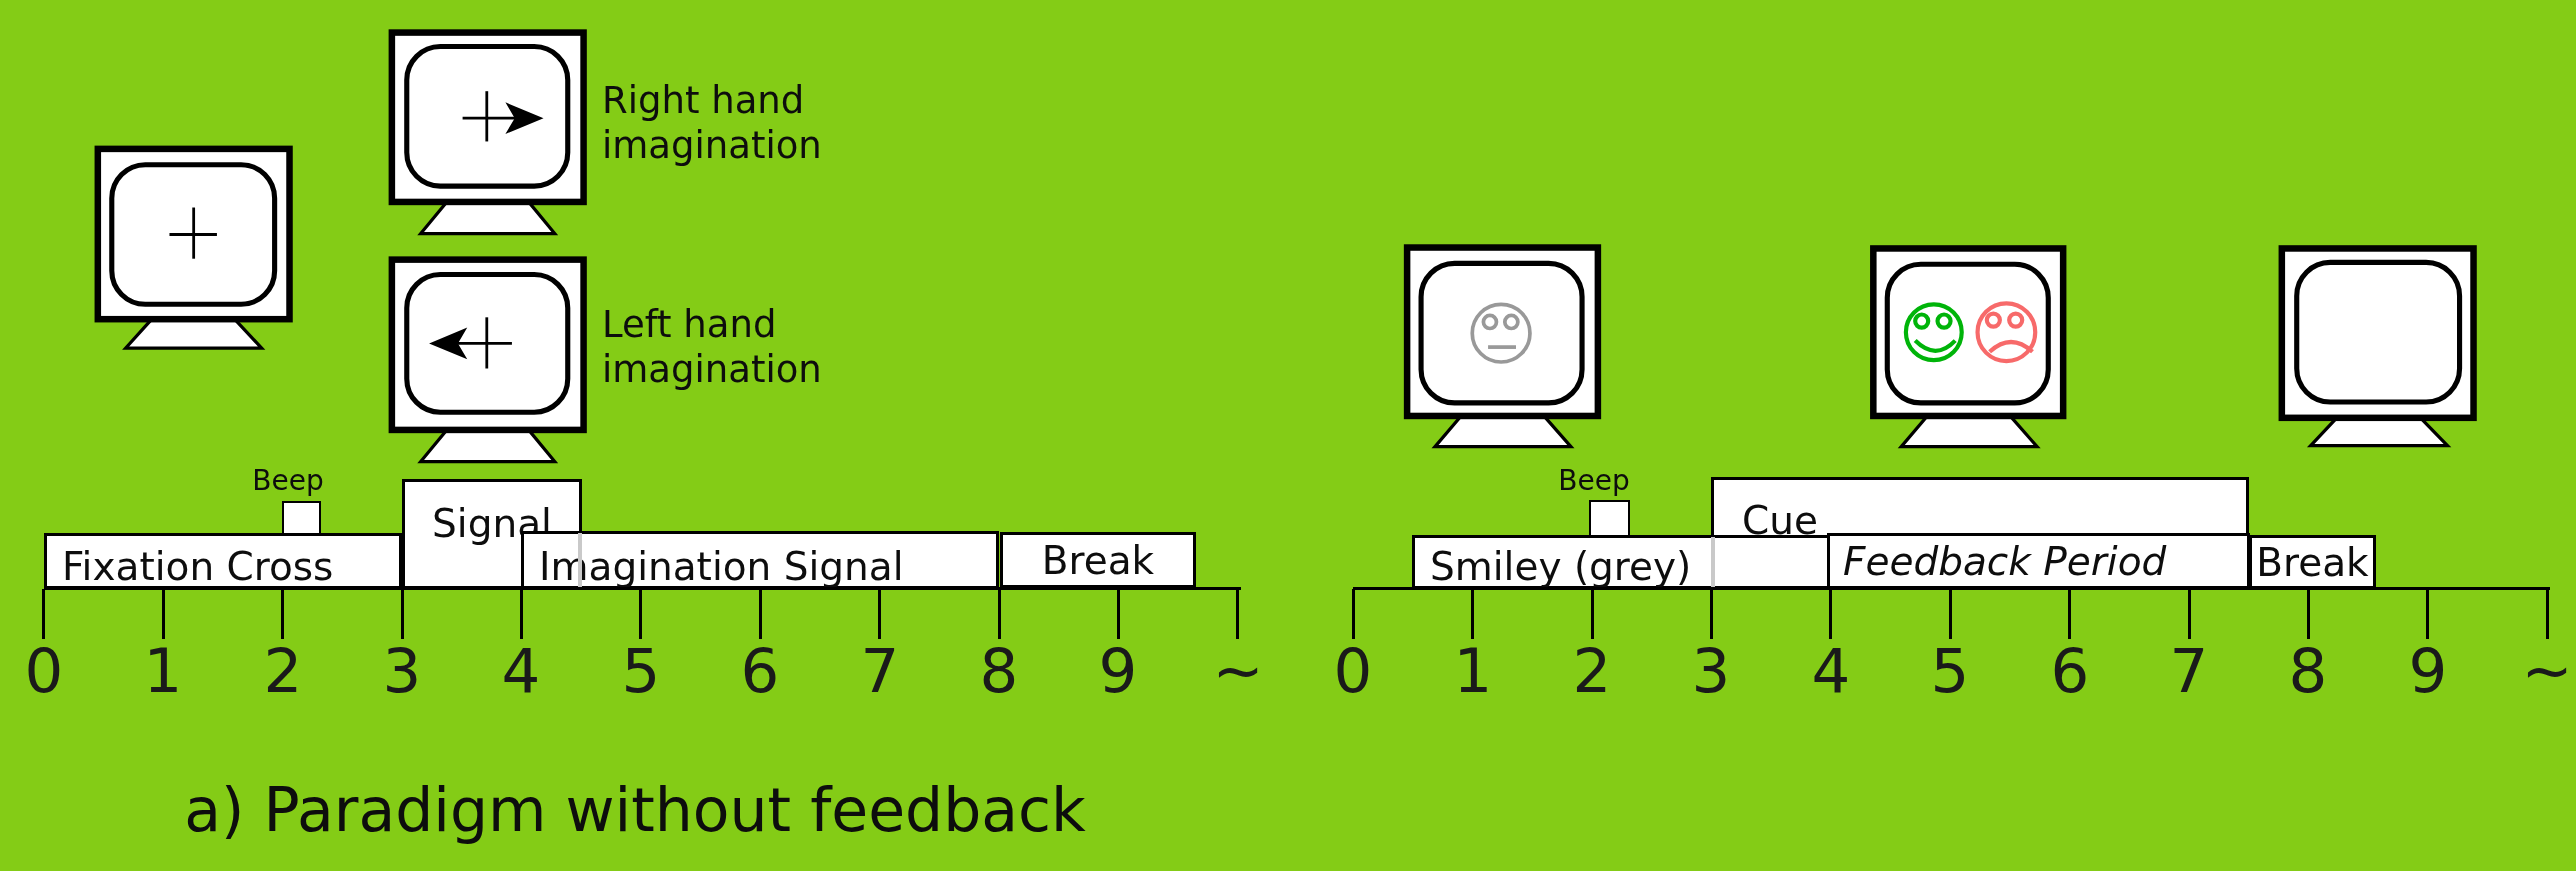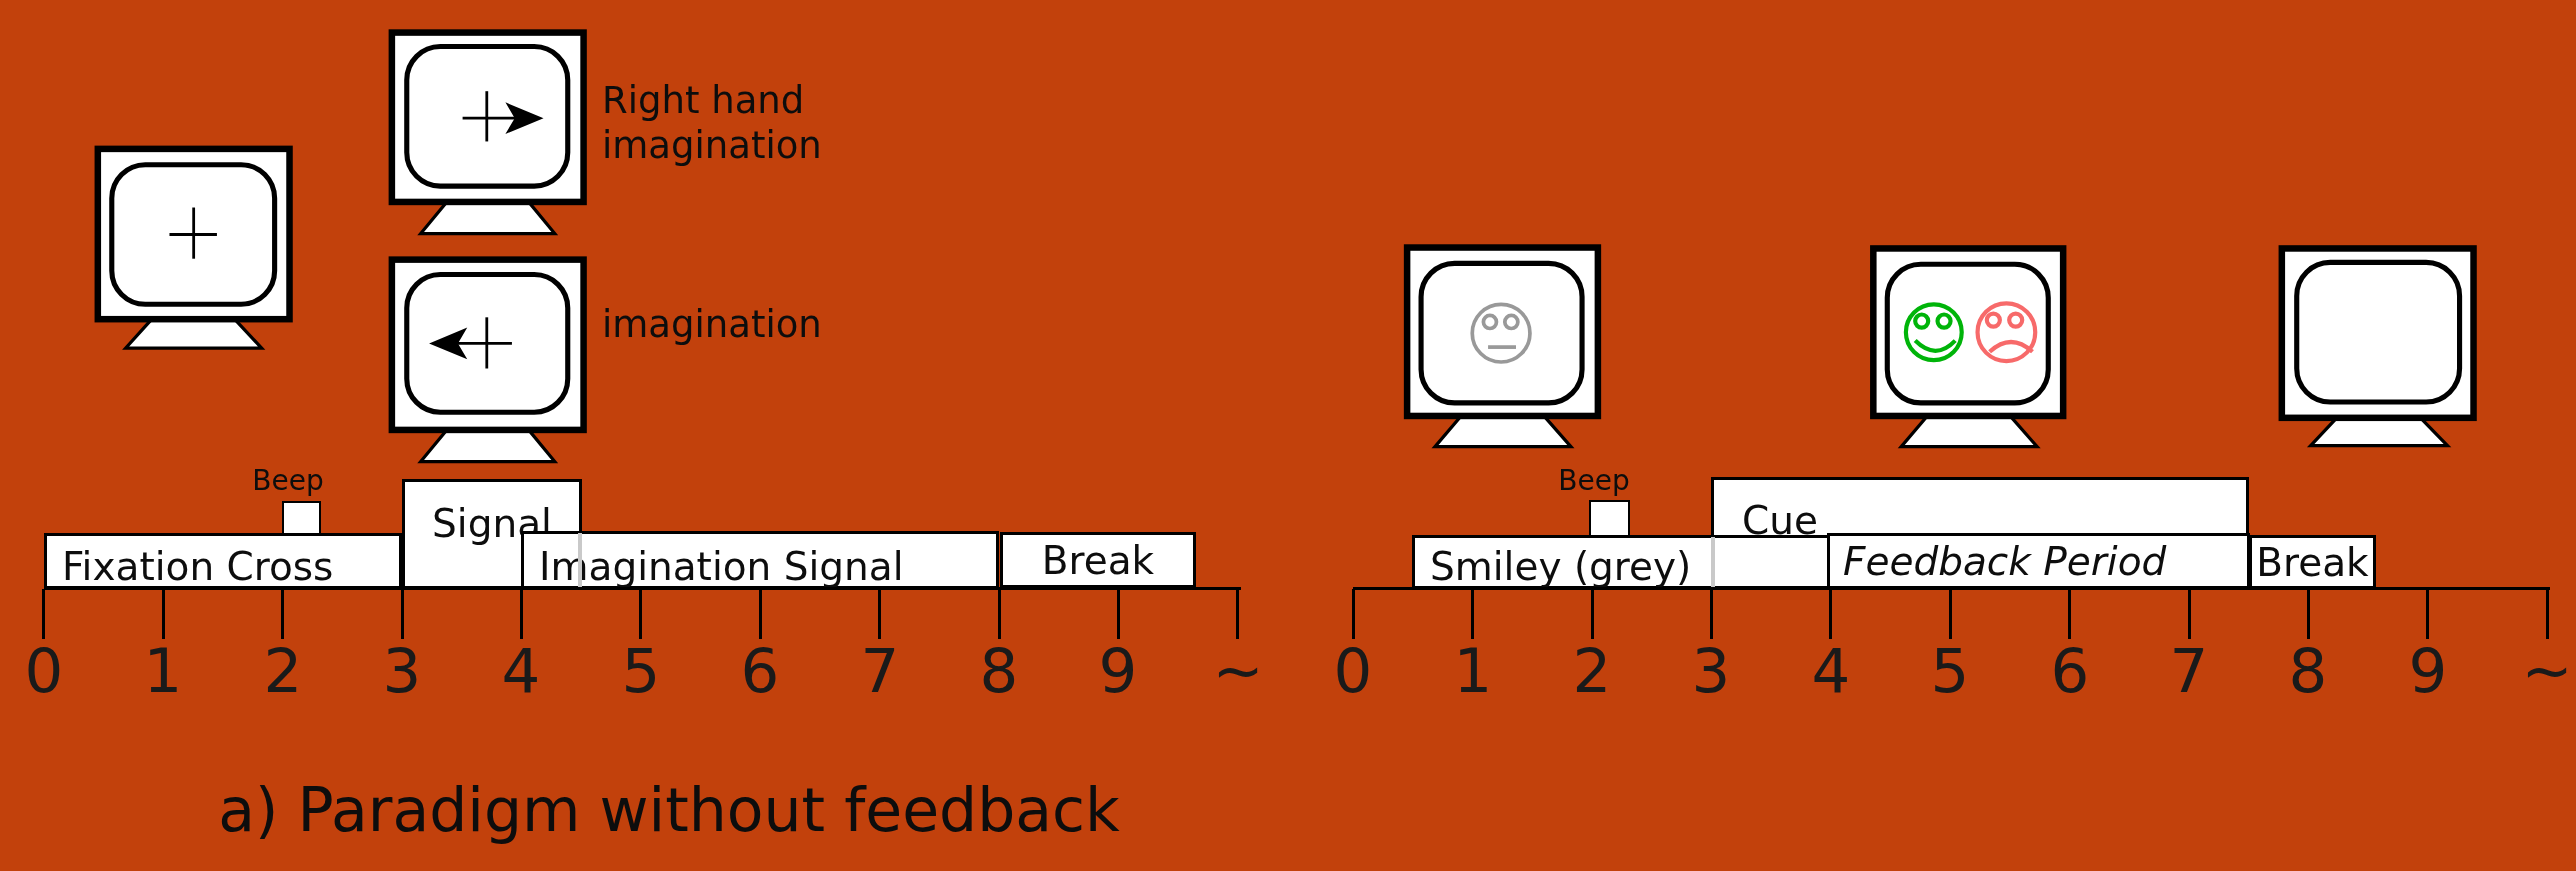--- a/index.html
+++ b/index.html
@@ -1,19 +1,19 @@
 <!DOCTYPE html>
 <html style="font-size:15px"><head>
 <meta charset="utf-8">
 <style>
   html,body{margin:0;padding:0;background:#ffffff;}
   #canvas{
     position:relative;
     width:2576px;height:871px;
-    background:#c2410c;
+    background:#84cc16;
     font-family:"DejaVu Sans","Liberation Sans",sans-serif;
     color:#0d0d0d;
     overflow:hidden;
   }
   svg.layer{position:absolute;left:0;top:0;z-index:1;}
   .box{
     position:absolute;
     box-sizing:border-box;
     border:3.7px solid #000;
     background:#fff;
@@ -134,20 +134,21 @@
       <rect x="2452" y="267" width="206" height="182" fill="#fff" stroke="#000" stroke-width="7"></rect>
       <rect x="2468" y="282" width="175" height="150" rx="36" fill="#fff" stroke="#000" stroke-width="5.5"></rect>
     </g>
   </svg>
 
   <div class="side-label" style="left:602px;top:78px;">
     <div>Right hand</div>
     <div>imagination</div>
   </div>
   <div class="side-label" style="left:602px;top:302px;">
+    <div>Left hand</div>
     <div>imagination</div>
   </div>
 
   <div id="signal-box" class="box z-tall" style="left:402px;top:479px;width:180px;height:110px;">
     <span>Signal</span>
   </div>
 
   <div class="box z-row pad-l" style="left:44px;top:533px;width:358px;height:56px;">
     <span>Fixation Cross</span>
   </div>
@@ -231,16 +232,16 @@
       <div class="tick" style="left: 2188px;"></div>
       <div class="axis-num" style="left: 2189px;">7</div>
       <div class="tick" style="left: 2307px;"></div>
       <div class="axis-num" style="left: 2308px;">8</div>
       <div class="tick" style="left: 2426px;"></div>
       <div class="axis-num" style="left: 2428px;">9</div>
       <div class="tick" style="left: 2546px;"></div>
       <div class="axis-num" style="left: 2547px;">~</div>
     </div>
 
-  <div class="caption" style="left:635px;margin-left:34px;">a) Paradigm without feedback</div>
+  <div class="caption" style="left:635px;">a) Paradigm without feedback</div>
 
 </div>
 
 
 </body></html>

